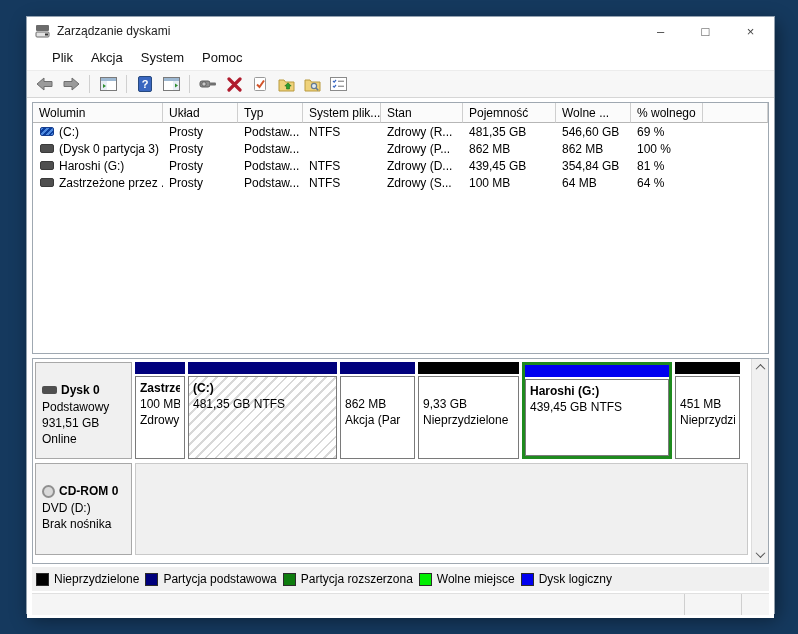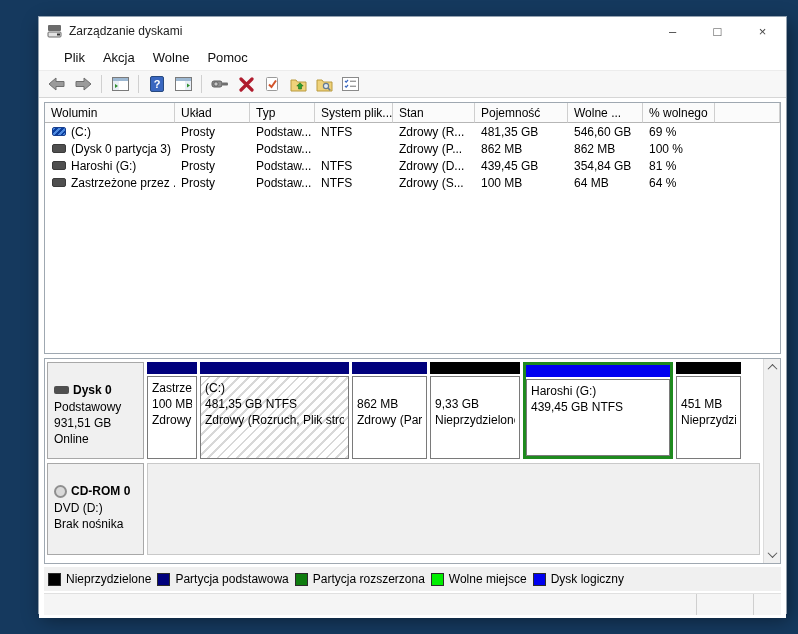--- a/index.html
+++ b/index.html
@@ -1,19 +1,19 @@
 <!DOCTYPE html>
 <html><head>
 <meta charset="utf-8">
 <style>
   * { margin:0; padding:0; box-sizing:border-box; }
   html,body { width:798px; height:634px; overflow:hidden; }
   body { background:#15395e; font-family:"Liberation Sans","DejaVu Sans",sans-serif; font-size:12px; color:#000; }
 
-  .window { position:absolute; left:39px; top:17px; width:747px; height:596px;
+  .window { position:absolute; left:27px; top:17px; width:747px; height:596px;
             background:#c2410c; box-shadow:0 0 0 1px rgba(255,255,255,.55), 3px 6px 18px rgba(0,0,0,.45);
             display:flex; flex-direction:column; }
 
   
   .titlebar { height:28px; background:#ffffff; display:flex; align-items:center; padding-left:8px; flex:0 0 auto; }
   .title-ic { width:16px; height:14px; margin-right:6px; flex:0 0 auto; }
   .title-text { font-size:12px; color:#222; flex:1; }
   .win-btn { width:45px; height:28px; display:flex; align-items:center; justify-content:center;
              color:#444; font-size:13px; cursor:default; }
   .win-btn.close { margin-right:1px; }
@@ -66,21 +66,21 @@
   .dl-line { line-height:16px; white-space:nowrap; overflow:hidden; }
 
   .partitions { flex:1; display:flex; gap:3px; padding-left:3px; }
   .pblock { display:flex; flex-direction:column; overflow:hidden; }
   .pblock.extended { border:3px solid #1e8a1e; }
   .stripe { height:12px; flex:0 0 auto; }
   .s-navy{background:#00007c;} .s-blue{background:#0000f0;} .s-black{background:#000000;}
   .pbody { flex:1; margin-top:2px; border:1px solid #7a7a7a; background:#ffffff; padding:3px 4px; overflow:hidden; }
   .pbody.hatched { background:repeating-linear-gradient(135deg,#ffffff 0 5px,#d8d8d8 5px 7px); }
   .pl { height:16px; line-height:16px; white-space:nowrap; overflow:hidden; }
-  .pl.b { font-weight:normal; }
+  .pl.b { font-weight:bold; }
   .cd-area { flex:1; margin-left:3px; background:#f0f0f0; border:1px solid #c9c9c9; }
 
   
   .legend { height:24px; margin-top:3px; background:#f0f0f0; display:flex; align-items:center; padding-left:4px; gap:6px; flex:0 0 auto; }
   .lg-item { display:flex; align-items:center; gap:5px; }
   .lg-sq { width:13px; height:13px; border:1px solid #2b2b2b; flex:0 0 auto; }
   .lg-black{background:#000000;} .lg-navy{background:#00007c;} .lg-dgreen{background:#0e7c0e;}
   .lg-bgreen{background:#00ee00;} .lg-blue{background:#0000f0;}
 
   
@@ -107,21 +107,21 @@
     </span>
     <span class="title-text">Zarządzanie dyskami</span>
     <span class="win-btn">–</span>
     <span class="win-btn">□</span>
     <span class="win-btn close">×</span>
   </div>
 
   <div class="menubar">
     <span class="menu-item">Plik</span>
     <span class="menu-item">Akcja</span>
-    <span class="menu-item">Wolne</span>
+    <span class="menu-item">System</span>
     <span class="menu-item">Pomoc</span>
   </div>
 
   <div class="toolbar">
     <span class="tb-ic">
       <svg width="18" height="14" viewBox="0 0 18 14">
           <path d="M8 1 L1 7 L8 13 L8 9.5 L16 9.5 L16 4.5 L8 4.5 Z" fill="#9b9b9b" stroke="#6f6f6f"></path>
         </svg>
     </span>
     <span class="tb-ic">
@@ -289,32 +289,31 @@
               <div class="pl b">Zastrze</div>
               <div class="pl">100 MB</div>
               <div class="pl">Zdrowy</div>
             </div>
           </div>
           <div class="pblock" style="width:149px">
             <div class="stripe s-navy"></div>
             <div class="pbody hatched">
               <div class="pl b">(C:)</div>
               <div class="pl">481,35 GB NTFS</div>
-              <div class="pl">Zdrowy (Rozruch, Plik stro</div>
             </div>
           </div>
           <div class="pblock" style="width:75px">
             <div class="stripe s-navy"></div>
             <div class="pbody">
               <div class="pl b"></div>
               <div class="pl">862 MB</div>
-              <div class="pl">Zdrowy (Par</div>
-            </div>
-          </div>
-          <div class="pblock" style="width:90px">
+              <div class="pl">Akcja (Par</div>
+            </div>
+          </div>
+          <div class="pblock" style="width:101px">
             <div class="stripe s-black"></div>
             <div class="pbody">
               <div class="pl b"></div>
               <div class="pl">9,33 GB</div>
               <div class="pl">Nieprzydzielone</div>
             </div>
           </div>
           <div class="pblock extended" style="width:150px">
             <div class="stripe s-blue"></div>
             <div class="pbody">

